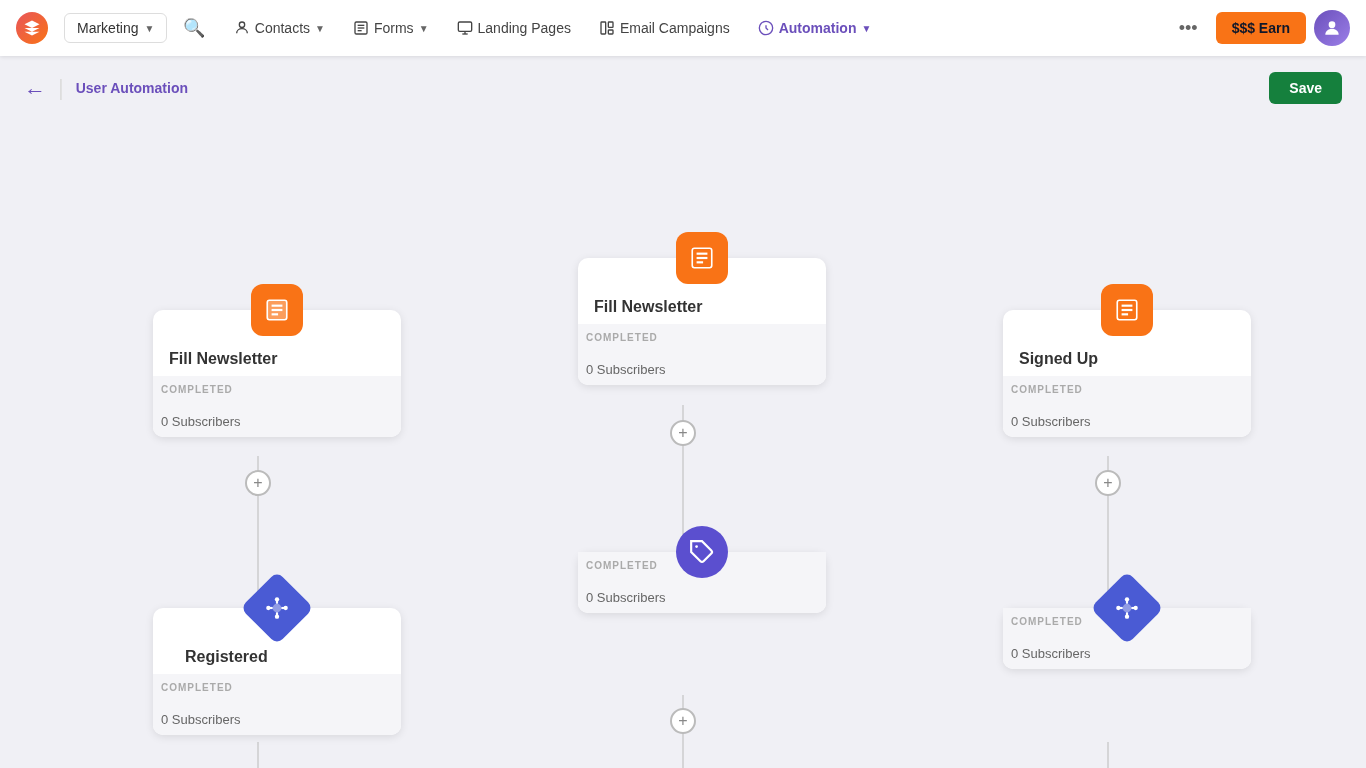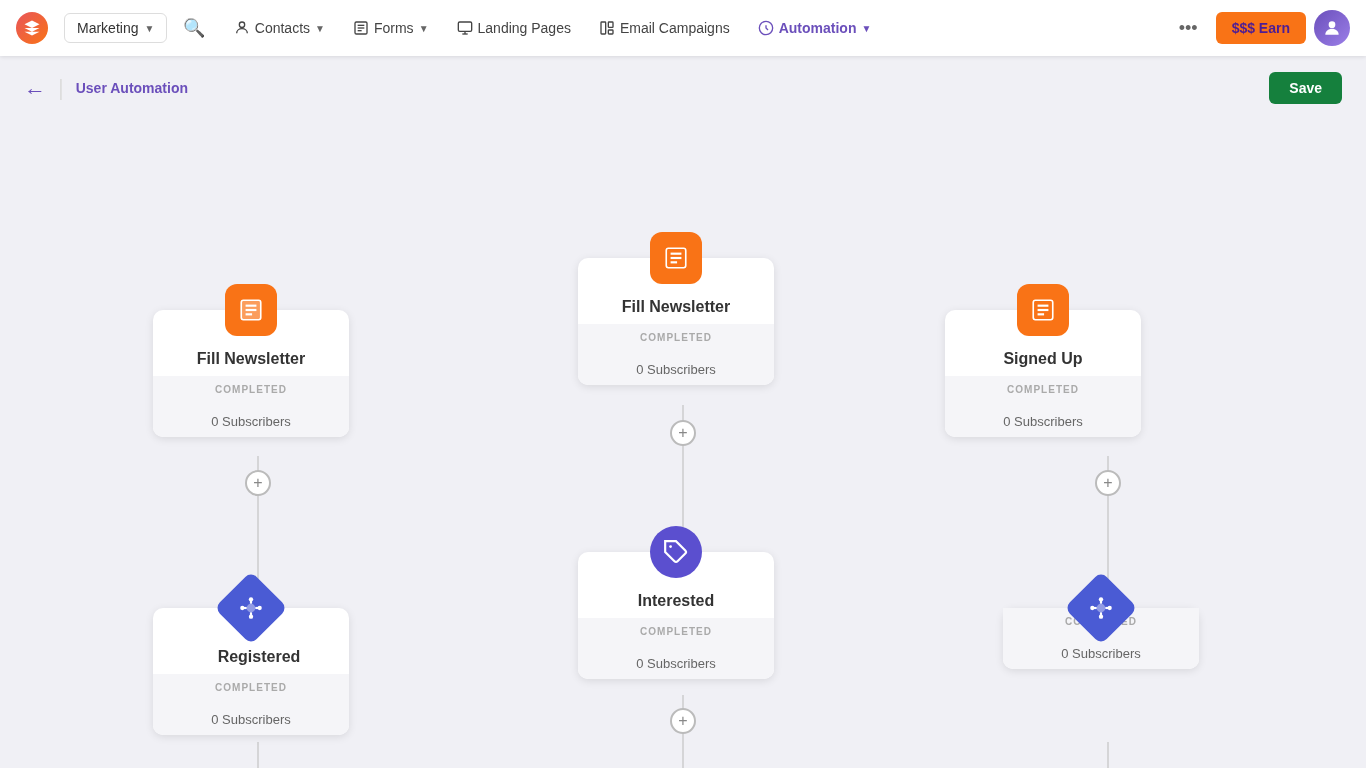--- a/index.html
+++ b/index.html
@@ -24,21 +24,21 @@
     .nav-items { display: flex; align-items: center; gap: 4px; flex: 1; }
     .nav-item {
       display: flex; align-items: center; gap: 5px;
       padding: 6px 12px; font-size: 14px; color: #444; cursor: pointer;
       border-radius: 4px; white-space: nowrap;
     }
     .nav-item.active { color: #6b4fbb; font-weight: 600; }
     .nav-item svg { width: 16px; height: 16px; }
     .more-btn { padding: 6px 10px; font-size: 18px; color: #666; cursor: pointer; }
     .earn-btn {
-      background: #f97316; color: #4c1d95; border: none; border-radius: 6px;
+      background: #f97316; color: #0f172a; border: none; border-radius: 6px;
       padding: 8px 16px; font-size: 14px; font-weight: 700; cursor: pointer;
     }
     .avatar { width: 36px; height: 36px; border-radius: 50%; background: linear-gradient(135deg, #6b4fbb, #9b7fe8); display: flex; align-items: center; justify-content: center; color: white; font-size: 14px; font-weight: 600; cursor: pointer; }
 
     
     .page-header {
       display: flex; align-items: center; justify-content: space-between;
       padding: 16px 24px; background: #f0f0f5;
     }
     .page-header-left { display: flex; align-items: center; gap: 12px; }
@@ -50,23 +50,23 @@
     }
 
     
     .canvas {
       background: #f0f0f5; height: calc(768px - 56px - 56px);
       overflow: hidden; position: relative;
     }
 
     
     .automation-node {
-      background: #fff; border-radius: 10px; width: 196px;
+      background: #fff; border-radius: 10px; width: 248px;
       box-shadow: 0 2px 8px rgba(0,0,0,0.1);
-      position: absolute; text-align: center;
+      position: absolute; text-align: left;
     }
     .node-body { padding: 12px 16px 8px; }
     .node-title { font-size: 16px; font-weight: 600; color: #333; margin-top: 4px; }
     .node-footer {
       background: #f5f5f8; border-radius: 0 0 10px 10px;
       padding: 8px;
     }
     .node-status { font-size: 10px; font-weight: 700; color: #aaa; letter-spacing: 1px; text-transform: uppercase; }
     .node-count { font-size: 13px; color: #666; margin-top: 19px; }
 
@@ -268,32 +268,29 @@
 
   <div class="plus-btn" style="left:670px; top:300px;">+</div>
 
   <div class="automation-node" style="left:578px; top:432px;">
     <div class="icon-badge purple">
       <svg viewBox="0 0 24 24">
         <path d="M20.59 13.41l-7.17 7.17a2 2 0 0 1-2.83 0L2 12V2h10l8.59 8.59a2 2 0 0 1 0 2.82z" fill="none" stroke="white" stroke-width="2"></path>
         <line x1="7" y1="7" x2="7.01" y2="7" stroke="white" stroke-width="2.5" stroke-linecap="round"></line>
       </svg>
     </div>
-    <div class="node-body" style="padding-top: 36px;">
-      <div class="node-title">Interested</div>
-    </div>
     <div class="node-footer">
       <div class="node-status">COMPLETED</div>
       <div class="node-count">0 Subscribers</div>
     </div>
   </div>
 
   <div class="plus-btn" style="left:670px; top:588px;">+</div>
 
-  <div class="automation-node" style="left:945px; top:190px;">
+  <div class="automation-node" style="left:1003px; top:190px;">
     <div class="icon-badge orange">
       <svg viewBox="0 0 24 24">
         <rect x="3" y="3" width="18" height="18" rx="2" fill="none" stroke="white" stroke-width="1.5"></rect>
         <line x1="7" y1="8" x2="17" y2="8" stroke="white" stroke-width="2"></line>
         <line x1="7" y1="12" x2="17" y2="12" stroke="white" stroke-width="2"></line>
         <line x1="7" y1="16" x2="13" y2="16" stroke="white" stroke-width="2"></line>
       </svg>
     </div>
     <div class="node-body" style="padding-top: 36px;">
       <div class="node-title">Signed Up</div>

